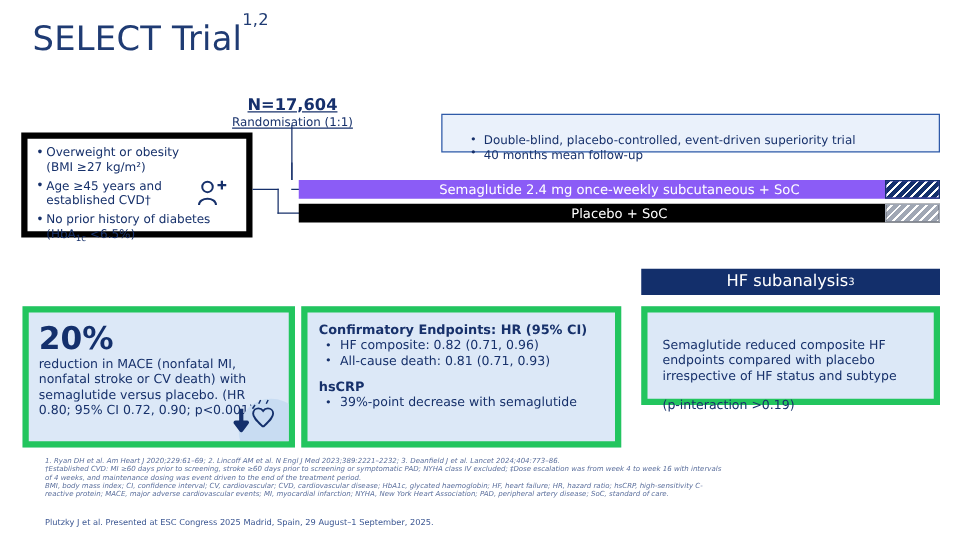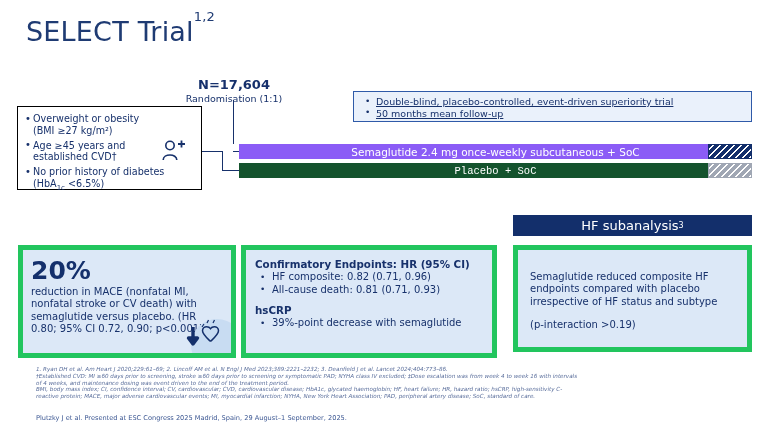--- a/index.html
+++ b/index.html
@@ -15,67 +15,67 @@
 
   
   .title{
     position:absolute;left:26px;top:16px;
     font-size:27px;color:#1f3b73;font-weight:400;
     letter-spacing:.2px;
   }
   .title sup{font-size:13px;font-weight:400;top:-.75em;position:relative;}
 
   
-  .n-block{position:absolute;left:154px;top:77px;width:160px;text-align:center;}
+  .n-block{position:absolute;left:154px;top:77px;width:160px;text-align:center;text-decoration:underline;}
   .n-block .n-main{font-size:13px;font-weight:bold;color:#16306c;}
   .n-block .n-sub{font-size:9.5px;color:#17316b;margin-top:1px;}
 
   
   .criteria{
     position:absolute;left:17px;top:106px;width:185px;height:84px;
-    border:1px solid #000000;background:#ffffff;box-sizing:border-box;
+    border:5px solid #000000;background:#ffffff;box-sizing:border-box;
     padding:6px 7px 4px 7px;
   }
   .criteria ul{margin:0;padding:0;list-style:none;}
   .criteria li{
     font-size:9.6px;line-height:11.6px;color:#17316b;
     position:relative;padding-left:8px;margin-bottom:3.5px;
   }
   .criteria li:before{
     content:"•";position:absolute;left:0;top:-0.5px;font-size:10px;color:#17316b;
   }
   .criteria sub{font-size:7px;}
   .person-icon{position:absolute;right:14px;top:32px;}
 
   
   .design{
     position:absolute;left:353px;top:91px;width:399px;height:31px;
     border:1px solid #2f5aa8;background:#eaf1fb;box-sizing:border-box;
     padding:4px 8px;
   }
-  .design ul{margin:0;padding:0;list-style:none;text-decoration:underline;}
+  .design ul{margin:11px;padding:0;list-style:none;}
   .design li{
     font-size:9.5px;line-height:11.5px;color:#17316b;
     position:relative;padding-left:14px;
   }
   .design li:before{
     content:"•";position:absolute;left:3px;top:-0.5px;font-size:9px;
   }
 
   
   .conn{position:absolute;background:#17316b;}
 
   
   .arm{
     position:absolute;height:15px;box-sizing:border-box;
     display:flex;align-items:center;justify-content:center;
     font-size:10.5px;color:#ffffff;
   }
   .arm-sema{left:239px;top:144px;width:513px;background:#8b5cf6;}
-  .arm-pbo{left:239px;top:163px;width:513px;background:#14532d;font-family:Liberation Mono, monospace;}
+  .arm-pbo{left:239px;top:163px;width:513px;background:#000000;}
   .hatch{
     position:absolute;right:0;top:0;height:15px;width:44px;
     box-sizing:border-box;
   }
   .hatch-sema{
     background:repeating-linear-gradient(-45deg,#ffffff 0 1.6px,#132f6b 1.6px 5px);
     border:1px solid #132f6b;
   }
   .hatch-pbo{
     background:repeating-linear-gradient(-45deg,#ffffff 0 1.6px,#a0a7b4 1.6px 5px);
@@ -92,21 +92,21 @@
   .head-key{left:18px;top:215px;width:479px;}
   .head-hf{left:513px;top:215px;width:239px;}
 
   
   .panel{
     position:absolute;border:5px solid #22c55e;background:#dce8f7;
     box-sizing:border-box;
   }
   .panel-left{left:18px;top:245px;width:218px;height:113px;padding:7px 8px;}
   .panel-mid{left:241px;top:245px;width:256px;height:113px;padding:8px 9px;}
-  .panel-hf{left:513px;top:245px;width:239px;height:107px;padding:10px 12px;}
+  .panel-hf{left:513px;top:245px;width:239px;height:79px;padding:10px 12px;}
 
   .big-pct{font-size:25px;font-weight:bold;color:#14306c;line-height:27px;}
   .left-text{font-size:10px;line-height:12.3px;color:#17316b;margin-top:2px;}
 
   .mid-title{font-size:10.3px;font-weight:bold;color:#17316b;margin-bottom:1px;}
   .mid-list{margin:0;padding:0;list-style:none;}
   .mid-list li{
     font-size:10px;line-height:12.6px;color:#17316b;
     position:relative;padding-left:17px;
   }
@@ -164,21 +164,21 @@
         <circle cx="9" cy="6.5" r="4.2" fill="none" stroke="#17316b" stroke-width="1.6"></circle>
         <path d="M2.2 21 C2.2 14.4 15.8 14.4 15.8 21" fill="none" stroke="#17316b" stroke-width="1.6"></path>
         <path d="M20.5 1.5 v7 M17 5 h7" stroke="#17316b" stroke-width="1.8" fill="none"></path>
       </svg>
     </span>
   </div>
 
   <div class="design">
     <ul>
       <li>Double-blind, placebo-controlled, event-driven superiority trial</li>
-      <li>50 months mean follow-up</li>
+      <li>40 months mean follow-up</li>
     </ul>
   </div>
 
   <div class="conn" style="left:233px;top:100px;width:1px;height:44px;"></div>
   <div class="conn" style="left:233px;top:151px;width:8px;height:1px;"></div>
   <div class="conn" style="left:222px;top:151px;width:1px;height:20px;"></div>
   <div class="conn" style="left:222px;top:170px;width:19px;height:1px;"></div>
   <div class="conn" style="left:202px;top:151px;width:21px;height:1px;"></div>
   <div class="conn" style="left:233px;top:130px;width:1px;height:14px;"></div>
 

